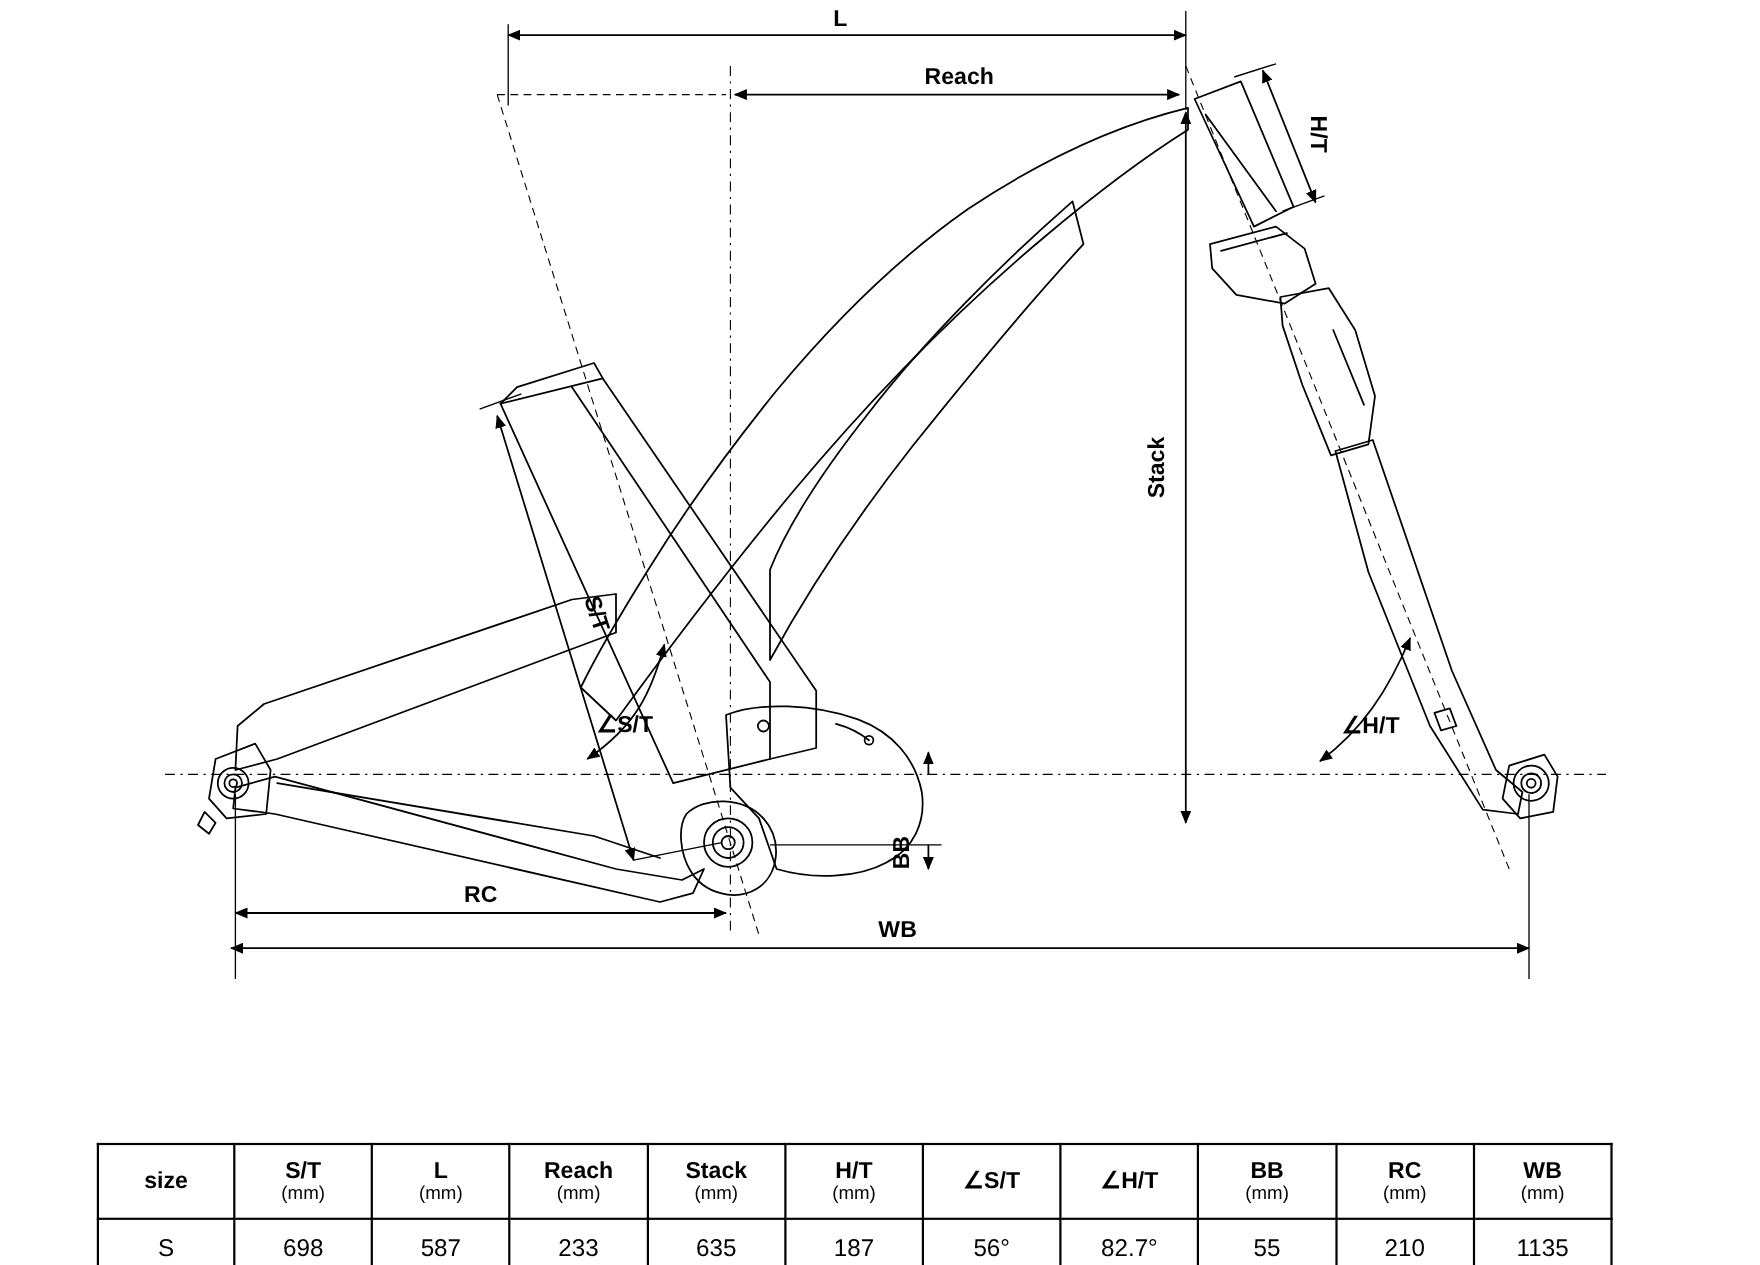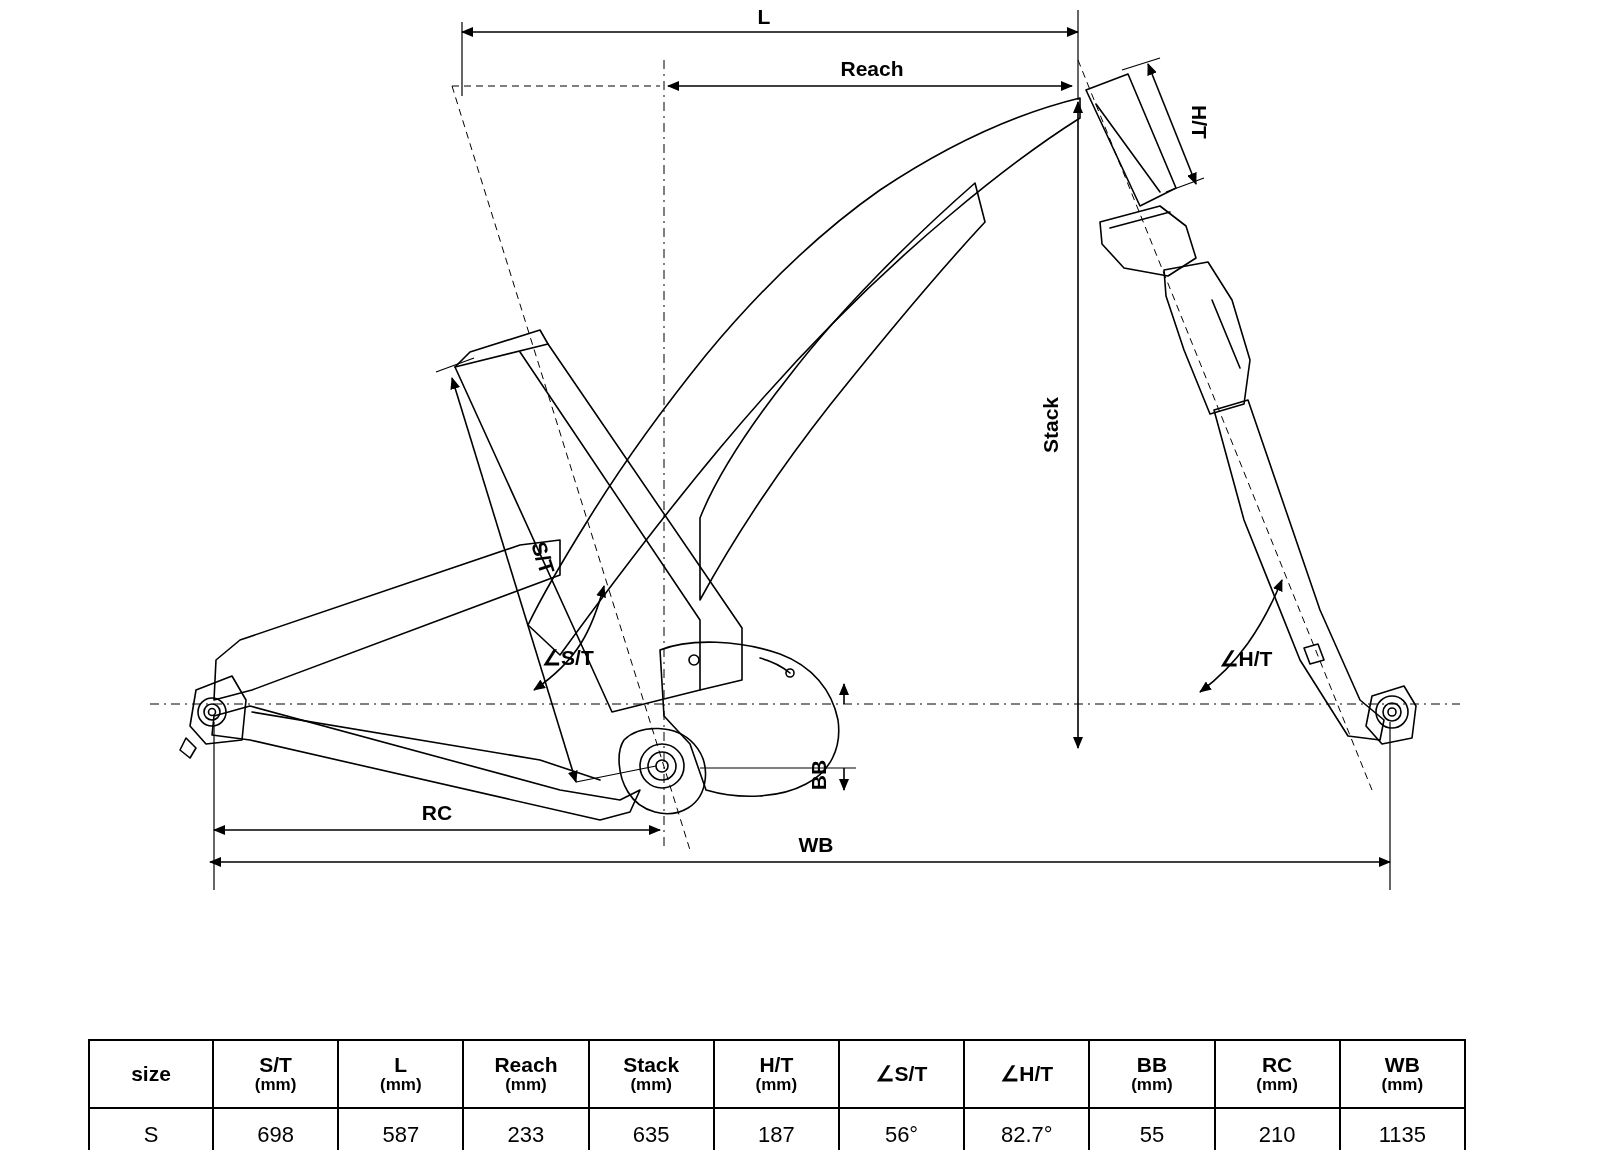--- a/index.html
+++ b/index.html
@@ -62,21 +62,21 @@
   table.geo-table th {
     height: 62px;
     font-size: 21px;
     font-weight: bold;
     line-height: 1.05;
     padding: 2px 0;
   }
   table.geo-table th .unit {
     display: block;
     font-size: 17px;
-    font-weight: bold;
+    font-weight: normal;
   }
   table.geo-table td {
     height: 50px;
     font-size: 22px;
     font-weight: normal;
   }
   col.c-size { width: 124px; }
 </style>
 </head>
 <body>

